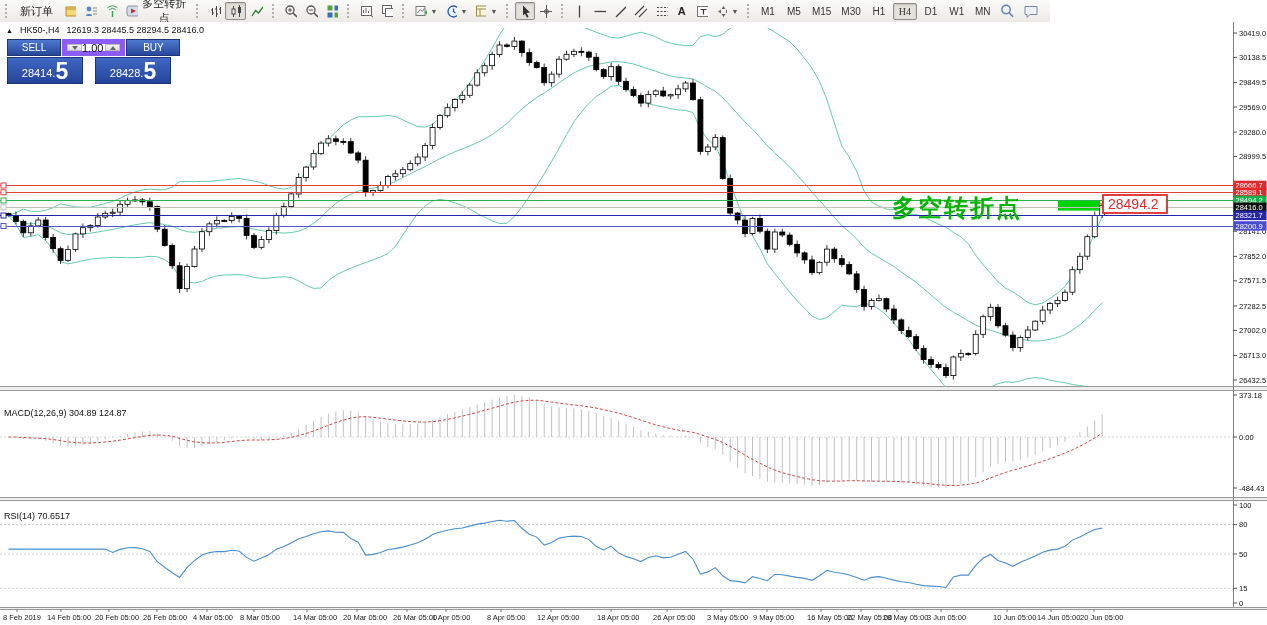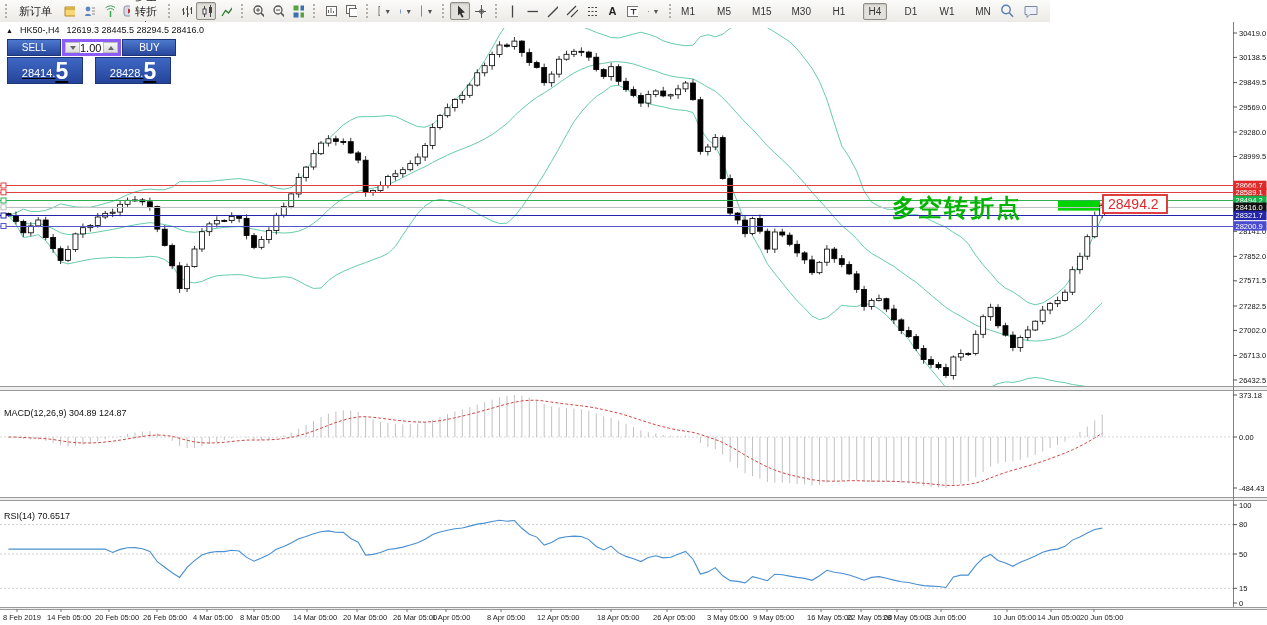--- a/index.html
+++ b/index.html
@@ -11,41 +11,41 @@
     display:flex;align-items:center;font-size:11px;color:#222;}
   .grip{width:3px;height:14px;border-left:2px dotted #b3b0aa;margin:0 4px 0 5px;}
   .tbtn{height:18px;min-width:20px;display:flex;align-items:center;justify-content:center;
     gap:3px;padding:0 3px;background:transparent;border:1px solid transparent;border-radius:2px;
     font-size:11px;color:#222;cursor:default;}
   .tbtn.active{background:#e3e1dc;border:1px solid #8f8d88;box-shadow:inset 0 1px 2px rgba(0,0,0,.15);}
   .tbtn svg{display:block;}
   .caret{font-size:7px;color:#555;margin-left:1px;}
   .tfbtn{height:17px;min-width:24px;padding:0 3px;border:1px solid transparent;border-radius:2px;
     background:transparent;font-size:10px;color:#333;text-align:center;}
-  .tfbtn.active{background:#e3e1dc;border:1px solid #8f8d88;box-shadow:inset 0 1px 2px rgba(0,0,0,.15);}
+  .tfbtn.active{background:#e3e1dc;border:1px solid #8f8d88;box-shadow:inset 0 1px 2px rgba(0,0,0,.15);font-family:Liberation Serif, serif;}
   .toolbar-right{margin-left:auto;display:flex;align-items:center;padding-right:6px;}
   
   #chart{position:absolute;left:0;top:22px;}
   .chart-header{position:absolute;left:6px;top:25px;font-size:9px;color:#111;
     display:flex;gap:7px;align-items:center;}
   .chart-header .tri{font-size:7px;}
   .ind-label{position:absolute;left:4px;font-size:9px;color:#111;}
   
   .ocp{position:absolute;left:7px;top:39px;width:164px;border-radius:6px;}
   .ocp .row1{display:flex;height:17px;gap:1px;}
   .btn-trade{flex:0 0 52px;background:linear-gradient(#4d79cf,#27479c);color:#fff;
     font-size:10px;display:flex;align-items:center;justify-content:center;border:1px solid #1d3577;}
-  .vol{flex:1;display:flex;align-items:stretch;background:#fff;border:3px solid #8b5cf6;}
+  .vol{flex:1;display:flex;align-items:stretch;background:#fff;border:5px solid #8b5cf6;}
   .vol .spin{width:13px;background:linear-gradient(#f5f5f5,#ddd);border:1px solid #bbb;
     display:flex;align-items:center;justify-content:center;}
   .arr-up,.arr-dn{width:0;height:0;border-left:3px solid transparent;border-right:3px solid transparent;}
   .arr-up{border-bottom:4px solid #666;}
   .arr-dn{border-top:4px solid #666;}
   .vol .vtext{flex:1;font-size:11px;display:flex;align-items:center;justify-content:flex-end;padding-right:2px;color:#111;}
-  .ocp .row2{display:flex;gap:12px;height:27px;margin-top:1px;text-decoration:underline;}
+  .ocp .row2{display:flex;gap:12px;height:27px;margin-top:1px;}
   .price-box{flex:1;background:linear-gradient(#3e68c4,#25449a);color:#fff;
     display:flex;align-items:flex-end;justify-content:center;border:1px solid #1d3577;}
   .price-main{font-size:11px;padding-bottom:4px;}
   .price-big{font-size:23px;font-weight:bold;line-height:24px;}
 </style>
 </head>
 <body>
 
 <div class="stage">
 
@@ -209,21 +209,21 @@
         </svg>
     </button>
     <button class="tbtn">
       <svg width="15" height="15">
           <path d="M7.5 2l2 3h-4zM7.5 13l2-3h-4zM2 7.5l3-2v4zM13 7.5l-3-2v4z" fill="#666"></path>
         </svg>
       <span class="caret">▼</span>
     </button>
 
     <span class="grip"></span>
-    <span id="tf-group" style="display:flex;gap:12px">
+    <span id="tf-group" style="display:flex;gap:2px">
         <button class="tfbtn">M1</button>
         <button class="tfbtn">M5</button>
         <button class="tfbtn">M15</button>
         <button class="tfbtn">M30</button>
         <button class="tfbtn">H1</button>
         <button class="tfbtn active">H4</button>
         <button class="tfbtn">D1</button>
         <button class="tfbtn">W1</button>
         <button class="tfbtn">MN</button>
       </span>

